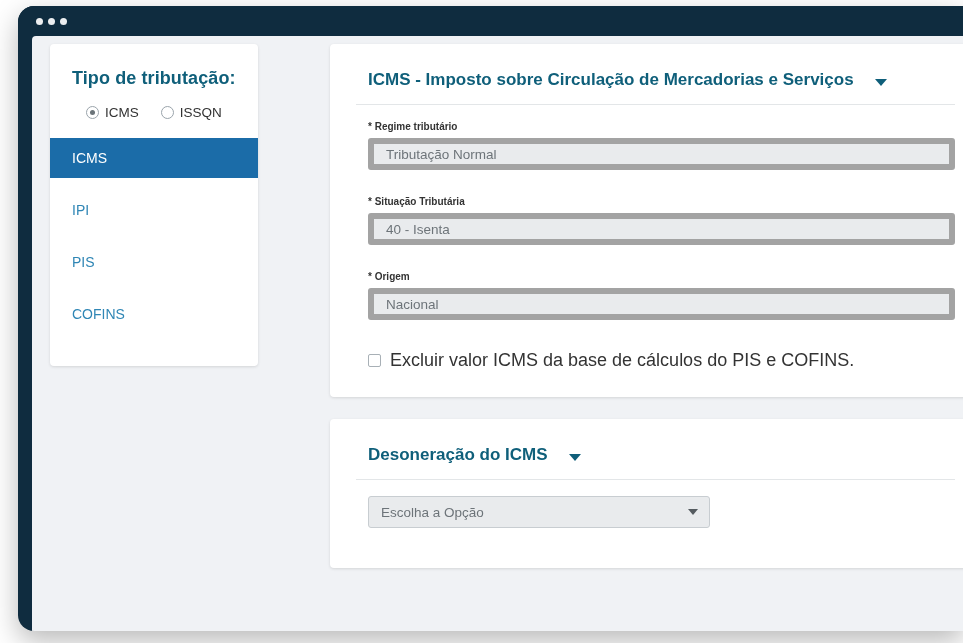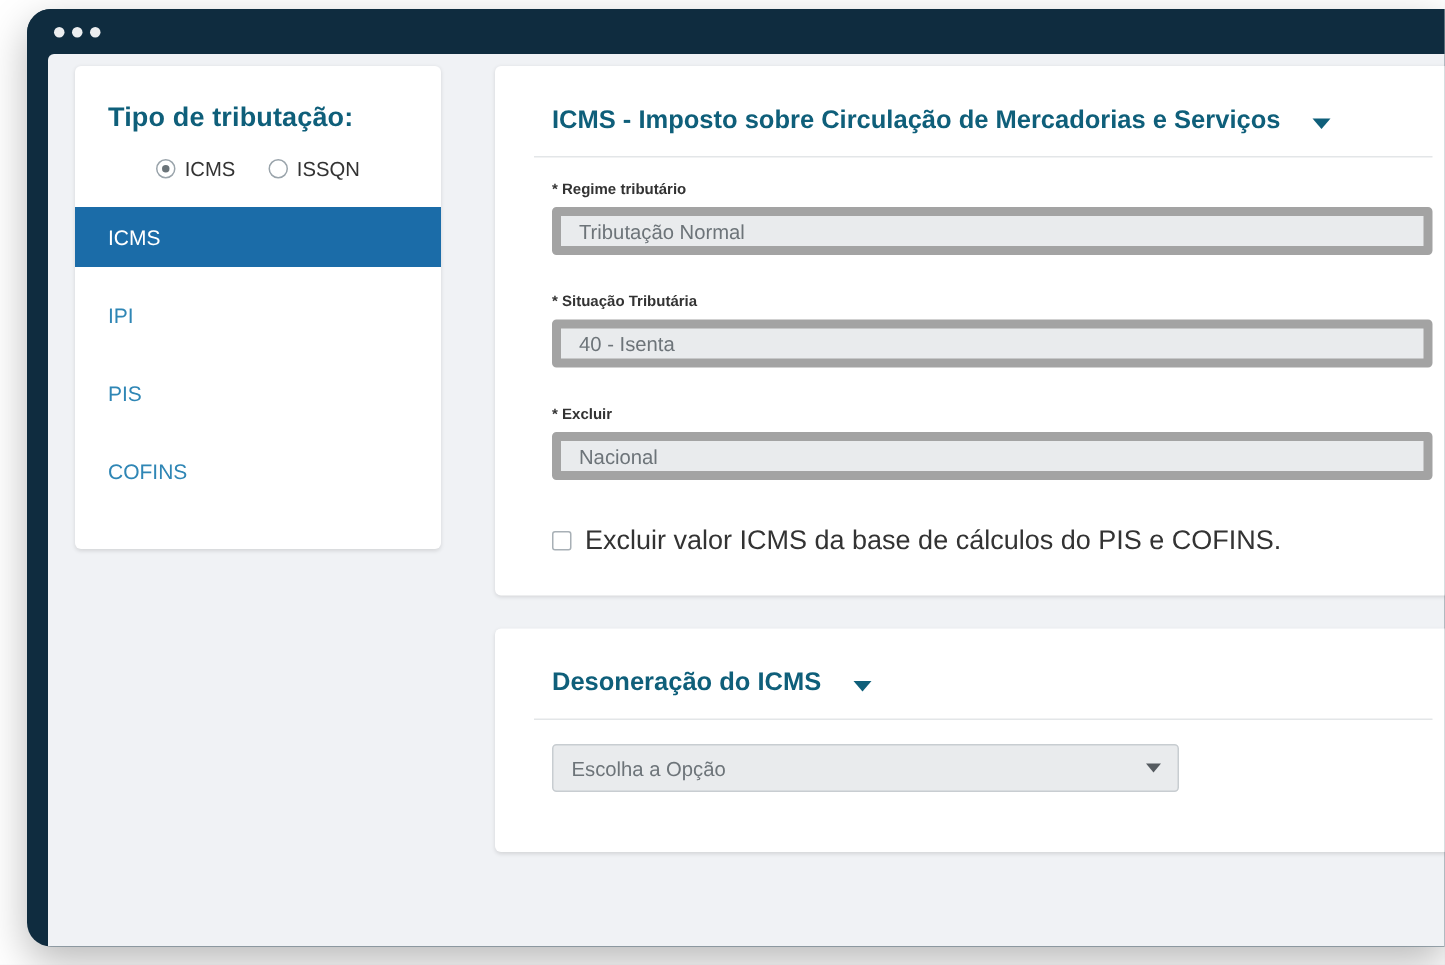--- a/index.html
+++ b/index.html
@@ -52,21 +52,21 @@
     background: #f0f2f5;
     border-radius: 4px 0 0 0;
     overflow: hidden;
   }
 
   
   #left-col {
     position: absolute;
     left: 18px;
     top: 8px;
-    width: 244px;
+    width: 208px;
   }
   #tipo-card {
     background: #ffffff;
     border-radius: 4px;
     box-shadow: 0 1px 3px rgba(0,0,0,0.12);
     padding: 20px 0 20px 0;
   }
   #tipo-title {
     font-size: 18px;
     font-weight: bold;
@@ -196,21 +196,21 @@
     border-radius: 2px;
     box-sizing: border-box;
   }
   .check-label {
     font-size: 18px;
     color: #333333;
   }
 
   .select-wrap {
     position: relative;
-    width: 418px;
+    width: 342px;
   }
   .select-box {
     height: 32px;
     background: #e9ebed;
     border: 1px solid #c8cdd1;
     border-radius: 3px;
     display: flex;
     align-items: center;
     padding-left: 12px;
     font-size: 13.5px;
@@ -301,21 +301,21 @@
           <div class="field-label">
             <span class="req">*</span>
             <span>Situação Tributária</span>
           </div>
           <div class="field-input">40 - Isenta</div>
         </div>
 
         <div class="field">
           <div class="field-label">
             <span class="req">*</span>
-            <span>Excluir</span>
+            <span>Origem</span>
           </div>
           <div class="field-input">Nacional</div>
         </div>
 
         <div class="check-row">
           <span class="checkbox"></span>
           <span class="check-label">Excluir valor ICMS da base de cálculos do PIS e COFINS.</span>
         </div>
       </div>
 

